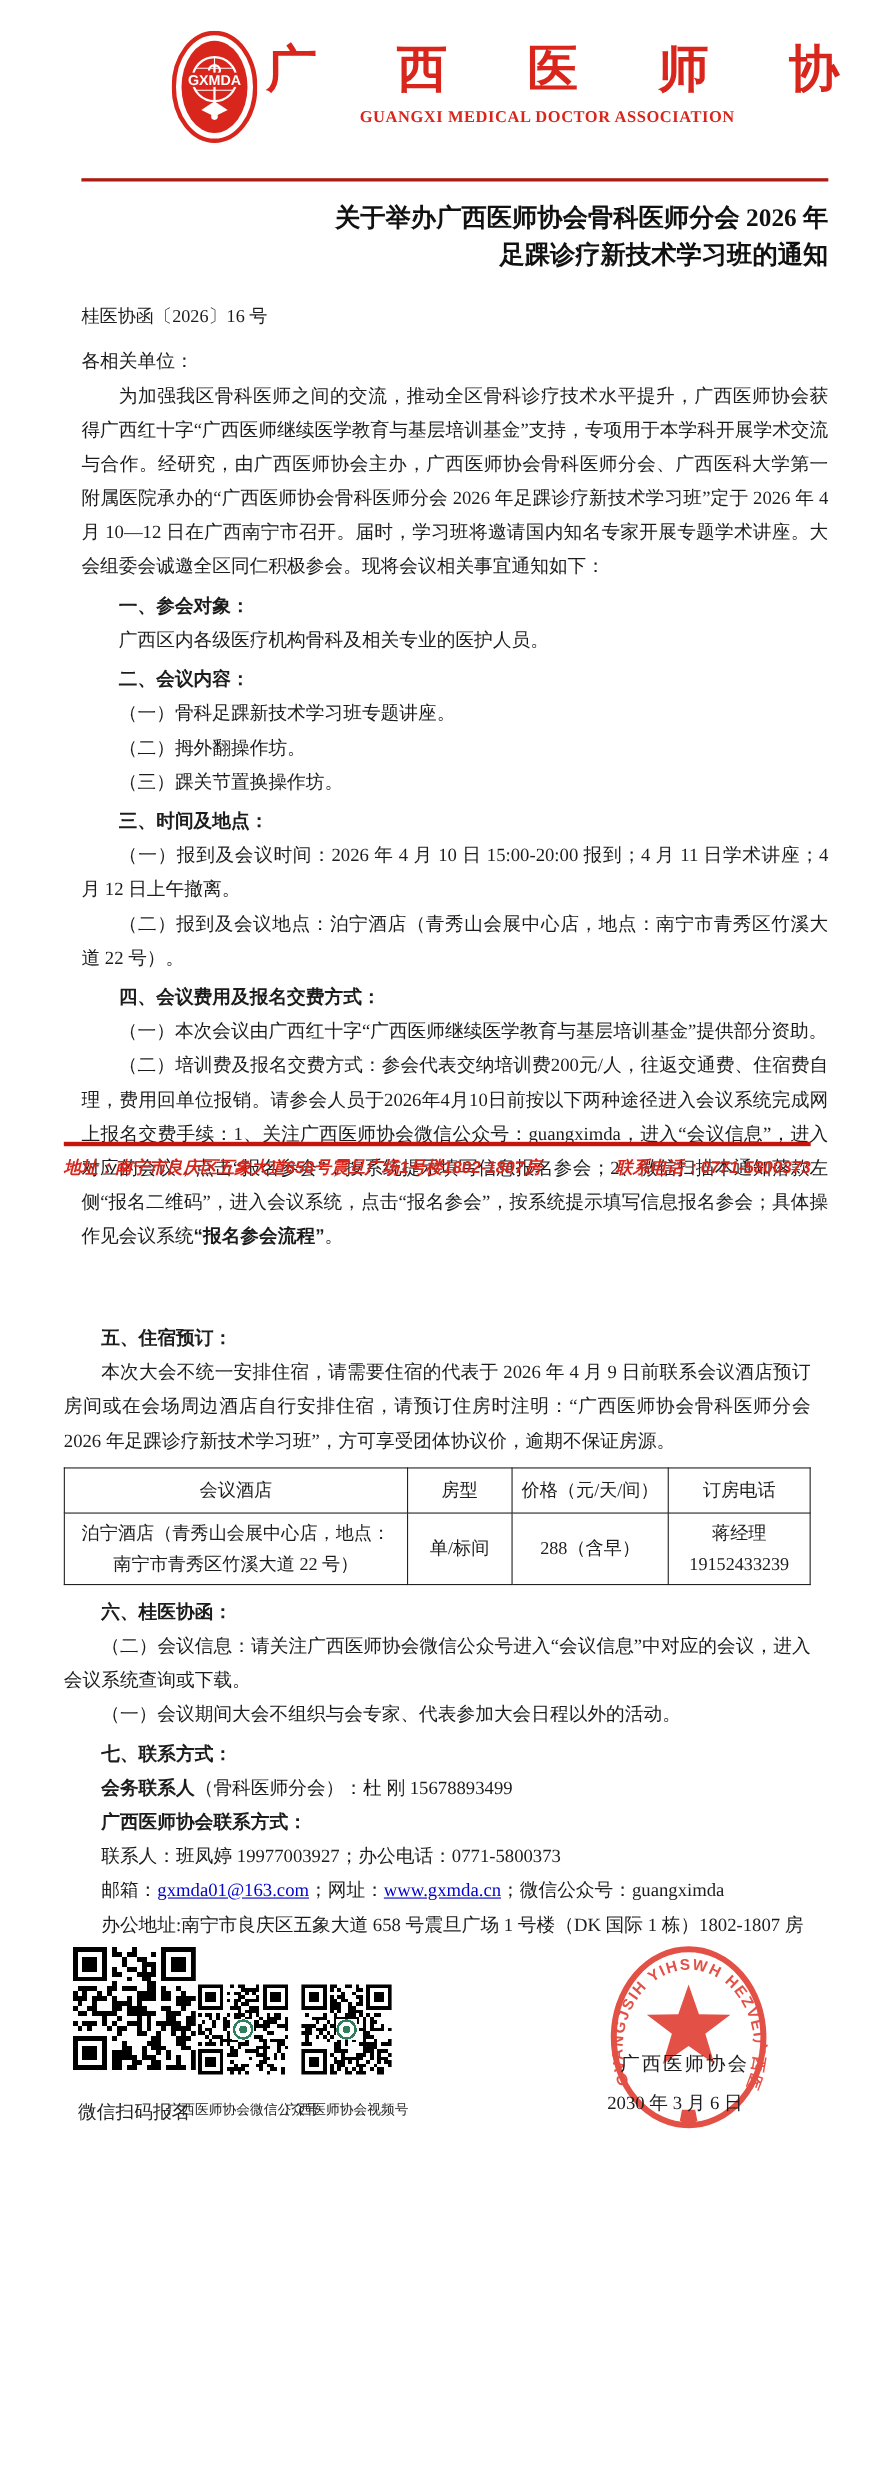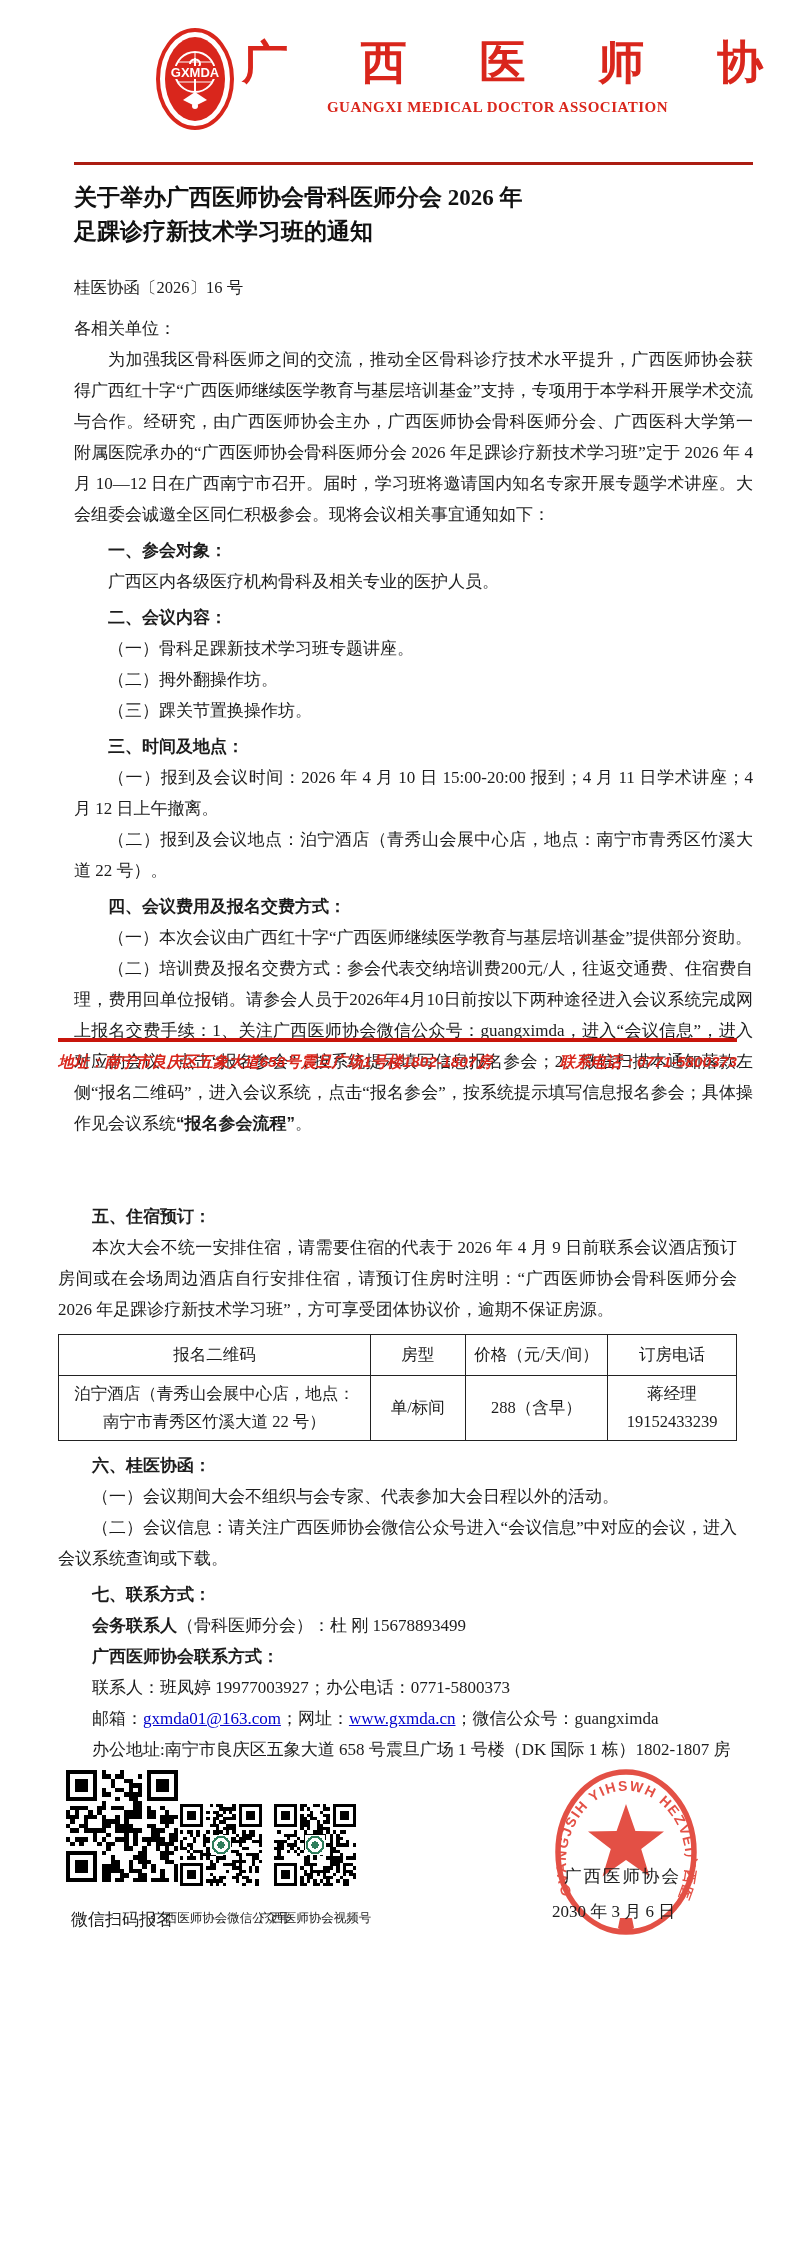--- a/index.html
+++ b/index.html
@@ -11,21 +11,21 @@
   
   #p1{position:absolute;top:24px;left:74px;width:679px;}
   .hdr{position:relative;height:124px;}
   .logo{position:absolute;left:82px;top:4px;width:78px;height:102px;}
   .orgname{position:absolute;left:168px;top:8px;width:511px;text-align:center;}
   .org-cn{font-family:"Liberation Sans","DejaVu Sans",sans-serif;font-weight:bold;
     font-size:46px;line-height:60px;color:#d9261c;letter-spacing:30px;margin-right:-30px;white-space:nowrap;}
   .org-en{font-family:"Liberation Serif","DejaVu Serif",serif;font-weight:bold;
     font-size:15px;line-height:30px;color:#d9261c;letter-spacing:0.5px;white-space:nowrap;}
   .hdr-rule{height:3px;background:#ab1d12;margin-top:14px;}
-  .doc-title{font-weight:bold;font-size:23px;line-height:34px;text-align:left;margin-top:16px;
+  .doc-title{font-weight:bold;font-size:23px;line-height:34px;text-align:right;margin-top:16px;
     font-family:"Liberation Serif","DejaVu Serif",serif;color:#111;}
   .doc-no{font-size:16.5px;margin-top:26px;line-height:26px;}
   .saluting{font-size:17px;line-height:31px;margin-top:12px;}
   p.body{font-size:17px;line-height:31px;margin:0;text-align:justify;text-indent:2em;}
   .h-sec{font-family:"Liberation Sans","DejaVu Sans",sans-serif;font-weight:bold;
     font-size:17px;line-height:31px;margin-top:5px;text-indent:2em;}
   
   #footer1{position:absolute;top:1038px;left:58px;width:679px;}
   .f-rule{height:4px;background:#c8150c;}
   .f-row{display:flex;justify-content:space-between;margin-top:9px;
@@ -115,43 +115,43 @@
   </div>
 </div>
 
 <div id="p2">
   <div class="h-sec">五、住宿预订：</div>
   <p class="body">本次大会不统一安排住宿，请需要住宿的代表于 2026 年 4 月 9 日前联系会议酒店预订房间或在会场周边酒店自行安排住宿，请预订住房时注明：“广西医师协会骨科医师分会 2026 年足踝诊疗新技术学习班”，方可享受团体协议价，逾期不保证房源。</p>
 
   <table class="hotel">
     <tbody>
         <tr>
-      <th style="width:46%;font-weight:normal">报名二维码</th>
+      <th style="width:46%;font-weight:normal">会议酒店</th>
       <th style="width:14%;font-weight:normal">房型</th>
       <th style="width:21%;font-weight:normal">价格（元/天/间）</th>
       <th style="width:19%;font-weight:normal">订房电话</th>
     </tr>
     <tr>
       <td>
         <span class="cellblock">泊宁酒店（青秀山会展中心店，地点：</span>
         <span class="cellblock">南宁市青秀区竹溪大道 22 号）</span>
       </td>
       <td>单/标间</td>
       <td>288（含早）</td>
       <td>
         <span class="cellblock">蒋经理</span>
         <span class="cellblock">19152433239</span>
       </td>
     </tr>
   </tbody>
     </table>
 
   <div class="h-sec" style="margin-top:9px">六、桂医协函：</div>
+  <p class="body">（二）会议信息：请关注广西医师协会微信公众号进入“会议信息”中对应的会议，进入会议系统查询或下载。</p>
   <p class="body">（一）会议期间大会不组织与会专家、代表参加大会日程以外的活动。</p>
-  <p class="body">（二）会议信息：请关注广西医师协会微信公众号进入“会议信息”中对应的会议，进入会议系统查询或下载。</p>
 
   <div class="h-sec">七、联系方式：</div>
   <p class="body"><span class="bold">会务联系人</span><span>（骨科医师分会）：杜 刚 15678893499</span></p>
   <p class="body bold" style="text-indent:2em">广西医师协会联系方式：</p>
   <p class="body" style="text-indent:2em">联系人：班凤婷 19977003927；办公电话：0771-5800373</p>
   <p class="body" style="text-indent:2em"><span>邮箱：</span><a class="doclink" href="#">gxmda01@163.com</a><span>；网址：</span><a class="doclink" href="#">www.gxmda.cn</a><span>；微信公众号：guangximda</span></p>
   <p class="body" style="text-indent:2em">办公地址:南宁市良庆区五象大道 658 号震旦广场 1 号楼（DK 国际 1 栋）1802-1807 房</p>
 </div>
 
 <div id="qrzone">

